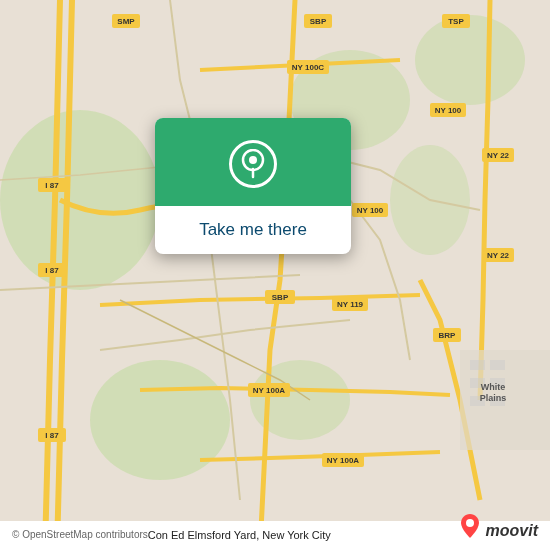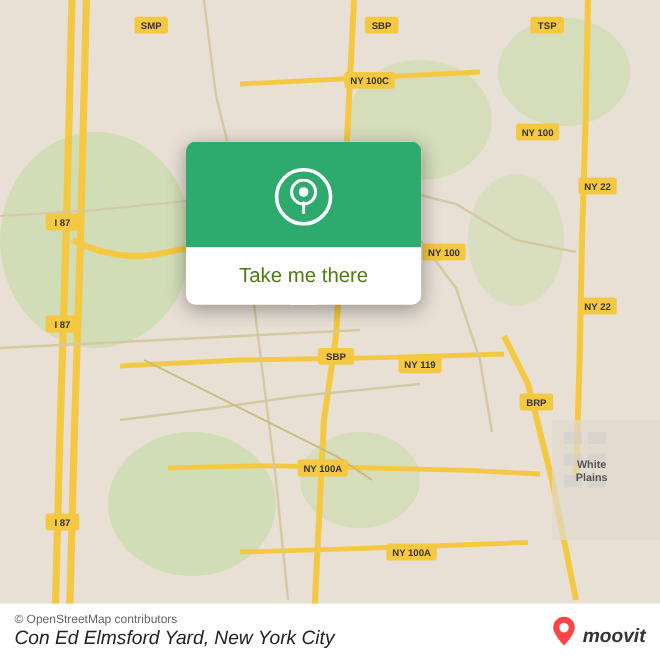--- a/index.html
+++ b/index.html
@@ -56,51 +56,49 @@
       height: 48px;
       border: 3px solid white;
       border-radius: 50%;
       display: flex;
       align-items: center;
       justify-content: center;
     }
 
     #popup-label {
       font-size: 17px;
-      color: #4d7c0f;
+      color: #0c4a6e;
       padding: 14px 0 14px 0;
       font-weight: 400;
       text-align: center;
       width: 100%;
     }
 
     
     #bottom-bar {
       position: absolute;
       bottom: 0;
       left: 0;
       width: 100%;
       background: white;
       padding: 8px 13px 8px 12px;
       z-index: 10;
       display: flex;
-      flex-direction: column;
     }
 
     #osm-credit {
       font-size: 10px;
       color: #666;
       margin-bottom: 2px;
     }
 
     #location-name {
-      font-size: 16px;
+      font-size: 11px;
       color: #222;
       font-weight: 400;
-      font-style: italic;
     }
 
     #moovit-logo {
       position: absolute;
       bottom: 10px;
       right: 12px;
       display: flex;
       align-items: flex-end;
       gap: 4px;
       z-index: 11;

